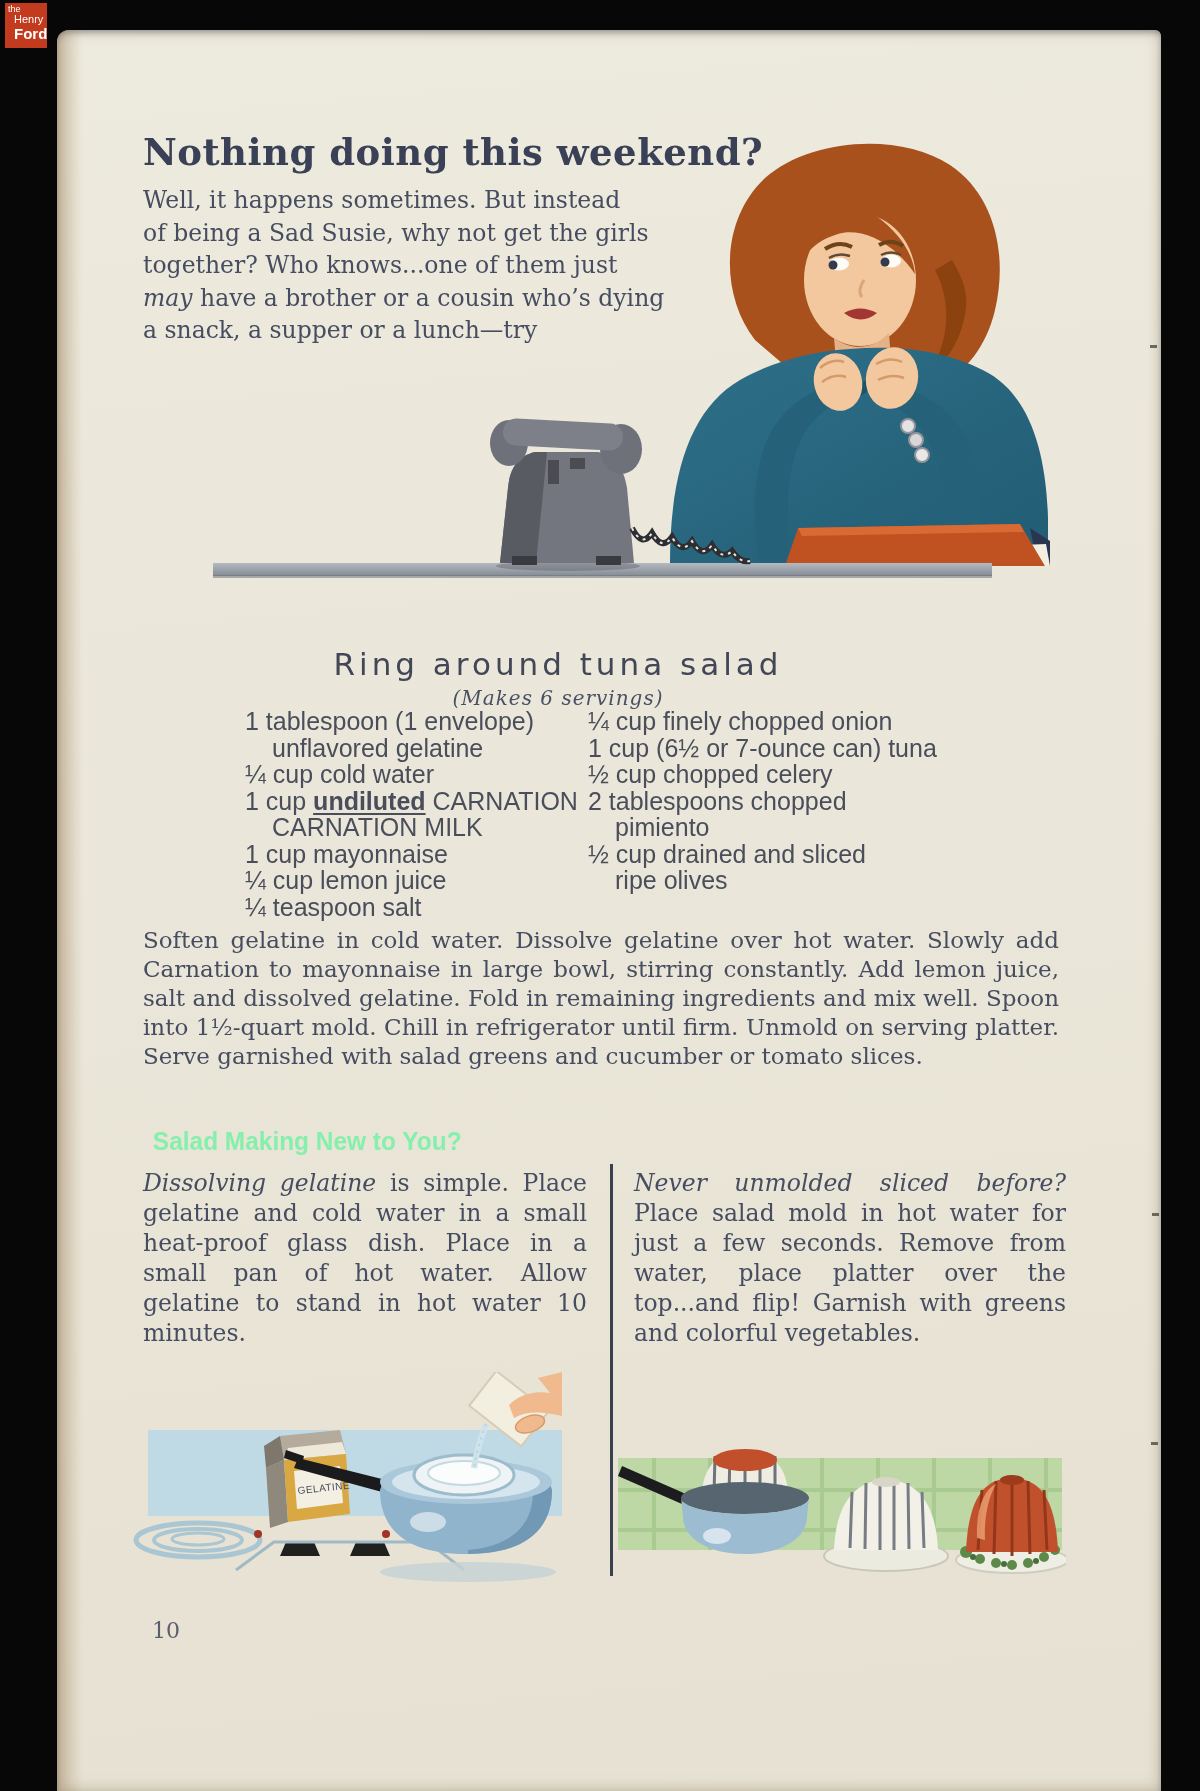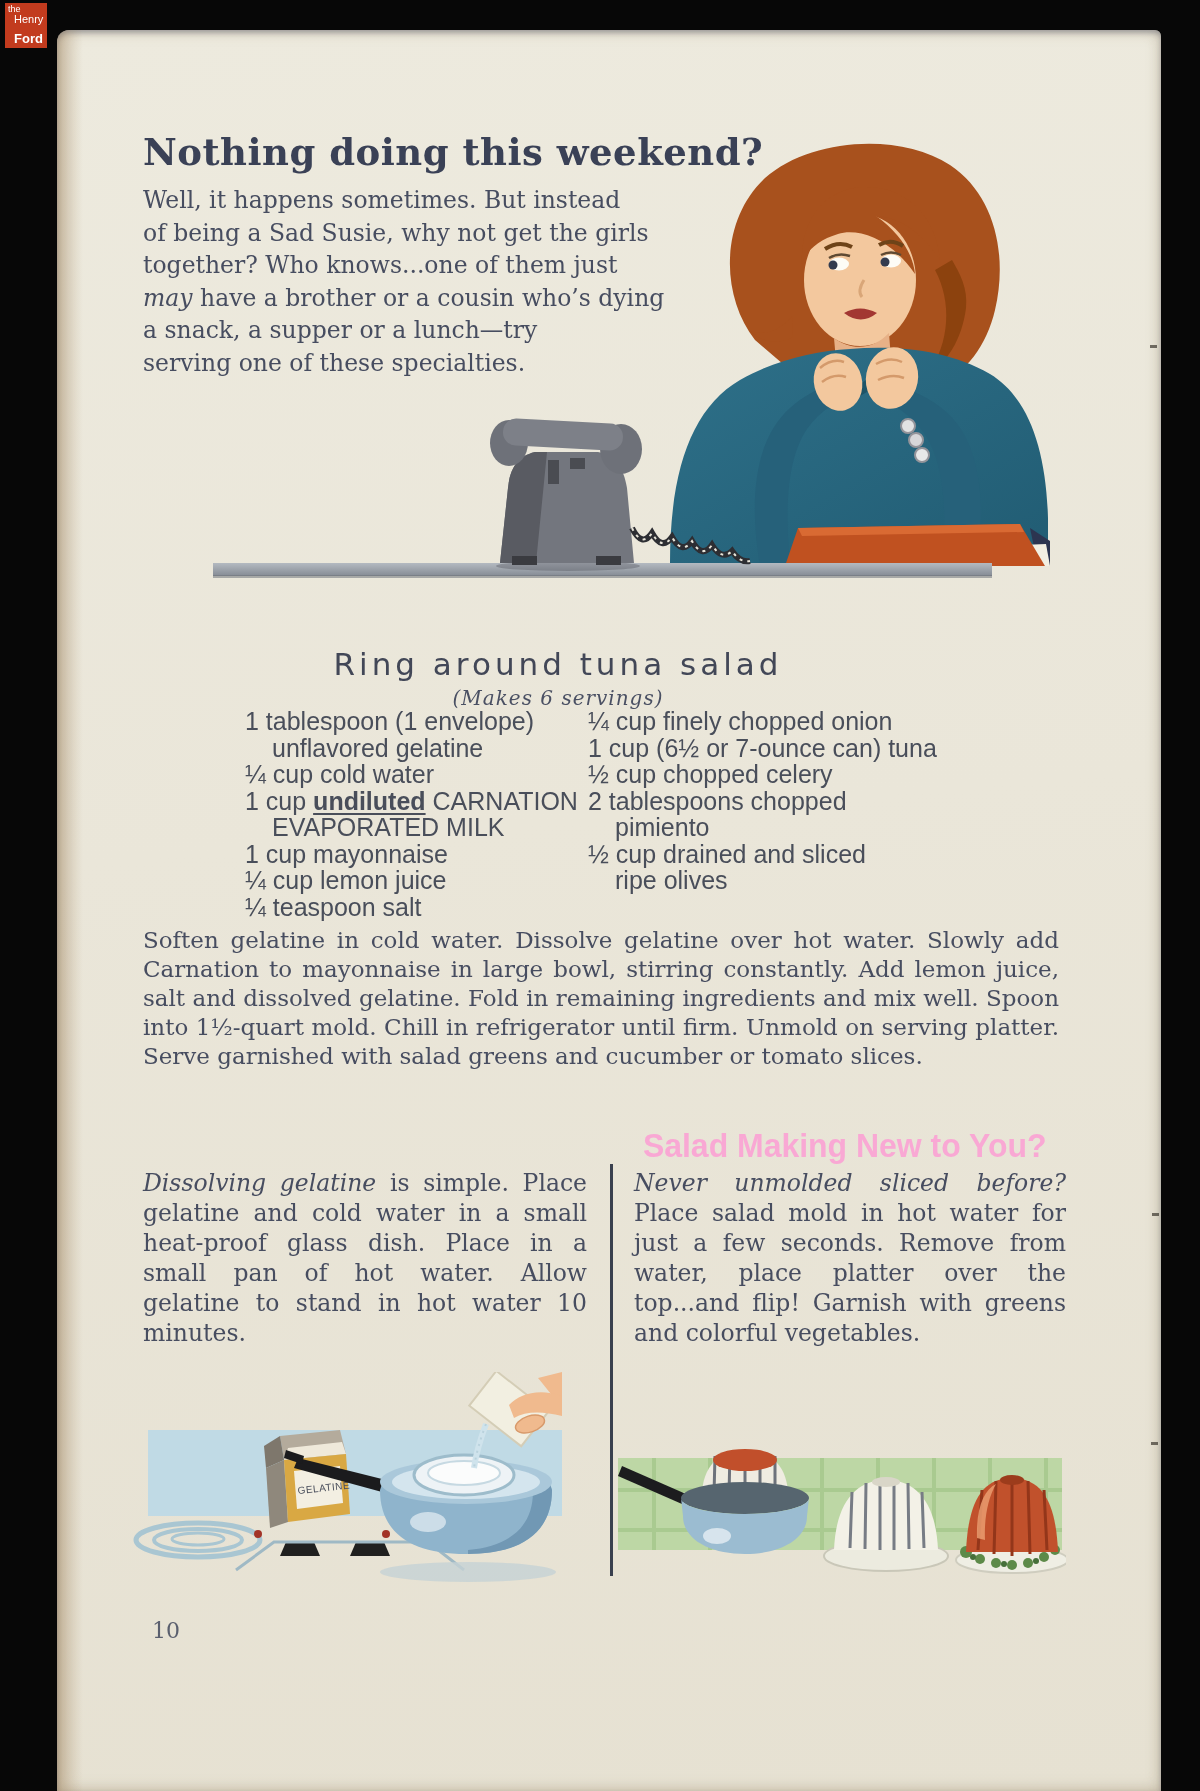--- a/index.html
+++ b/index.html
@@ -17,21 +17,21 @@
   .spine{position:absolute;left:57px;top:30px;width:26px;height:1761px;
          background:linear-gradient(90deg,rgba(150,115,70,.30),rgba(150,115,70,0));
          border-radius:12px 0 0 0;}
   .edge-tick{position:absolute;width:7px;height:3px;background:#2e2a22;opacity:.65;}
 
   
   .logo{position:absolute;left:5px;top:3px;width:42px;height:45px;background:#c23b1e;
         color:#fff;font-family:"Liberation Sans","DejaVu Sans",sans-serif;z-index:5;}
   .logo .the{position:absolute;top:1px;left:3px;font-size:9px;}
   .logo .henry{position:absolute;top:10px;left:9px;font-size:11px;font-weight:400;}
-  .logo .ford{position:absolute;top:22px;left:9px;font-size:13px;font-weight:700;margin-top:6px;}
+  .logo .ford{position:absolute;top:22px;left:9px;font-size:15px;font-weight:700;}
 
   
   .intro-title{position:absolute;left:143px;top:130px;font-size:37px;font-weight:700;
                color:#3a4156;letter-spacing:.5px;white-space:nowrap;}
   .intro-text{position:absolute;left:143px;top:184px;font-size:23.5px;line-height:32.5px;
               color:#474d60;}
   .intro-text div{white-space:nowrap;}
   .intro-text .em{font-style:italic;}
 
   
@@ -44,23 +44,23 @@
        line-height:26.5px;color:#494e5a;}
   .ing div{white-space:nowrap;}
   .ing .cont{padding-left:27px;}
   .ing .bu{font-weight:700;text-decoration:underline;text-underline-offset:3px;}
   .ing-left{position:absolute;left:245px;top:708px;}
   .ing-right{position:absolute;left:588px;top:708px;}
   .method{position:absolute;left:143px;top:926px;width:916px;font-size:23px;
           line-height:29px;text-align:justify;color:#474d60;}
 
   
-  .tips-head{position:absolute;left:143px;top:1126px;width:916px;text-align:right;
+  .tips-head{position:absolute;left:143px;top:1126px;width:916px;text-align:left;
              font-family:"Liberation Sans","DejaVu Sans",sans-serif;font-weight:700;
-             font-size:34px;color:#f9a8d4;}
+             font-size:26px;color:#86efac;}
   .tips-head span{display:inline-block;transform:scaleX(.94);}
   .tips-col{position:absolute;top:1168px;font-size:23.5px;line-height:30px;
             text-align:justify;color:#474d60;}
   .tips-left{left:143px;width:444px;}
   .tips-right{left:634px;width:432px;}
   .lead{font-style:italic;}
   .divider{position:absolute;left:610px;top:1164px;width:3px;height:412px;background:#39404e;}
 
   .page-num{position:absolute;left:152px;top:1618px;font-size:22px;color:#5a5f6e;}
 
@@ -84,21 +84,20 @@
   </div>
 
   <div class="intro-title">Nothing doing this weekend?</div>
 
   <div class="intro-text">
     <div>Well, it happens sometimes. But instead</div>
     <div>of being a Sad Susie, why not get the girls</div>
     <div>together? Who knows...one of them just</div>
     <div><span class="em">may</span><span> have a brother or a cousin who’s dying</span></div>
     <div>a snack, a supper or a lunch—try</div>
-    <div>serving one of these specialties.</div>
   </div>
 
   <svg class="abs" style="left:200px;top:130px;" width="850" height="455" viewBox="0 0 850 455">
     <defs>
       <linearGradient id="tableGrad" x1="0" y1="0" x2="0" y2="1">
         <stop offset="0" stop-color="#b4bac1"></stop>
           <stop offset="1" stop-color="#858b94"></stop>
       </linearGradient>
       <linearGradient id="sweater" x1="0" y1="0" x2="1" y2="1">
         <stop offset="0" stop-color="#2e7089"></stop>
@@ -174,21 +173,21 @@
   </svg>
 
   <div class="recipe-head">Ring around tuna salad</div>
   <div class="recipe-serv">(Makes 6 servings)</div>
 
   <div class="ing ing-left">
     <div>1 tablespoon (1 envelope)</div>
     <div class="cont">unflavored gelatine</div>
     <div>¼ cup cold water</div>
     <div><span>1 cup </span><span class="bu">undiluted</span><span> CARNATION</span></div>
-    <div class="cont">EVAPORATED MILK</div>
+    <div class="cont">CARNATION MILK</div>
     <div>1 cup mayonnaise</div>
     <div>¼ cup lemon juice</div>
     <div>¼ teaspoon salt</div>
   </div>
 
   <div class="ing ing-right">
     <div>¼ cup finely chopped onion</div>
     <div>1 cup (6½ or 7-ounce can) tuna</div>
     <div>½ cup chopped celery</div>
     <div>2 tablespoons chopped</div>

